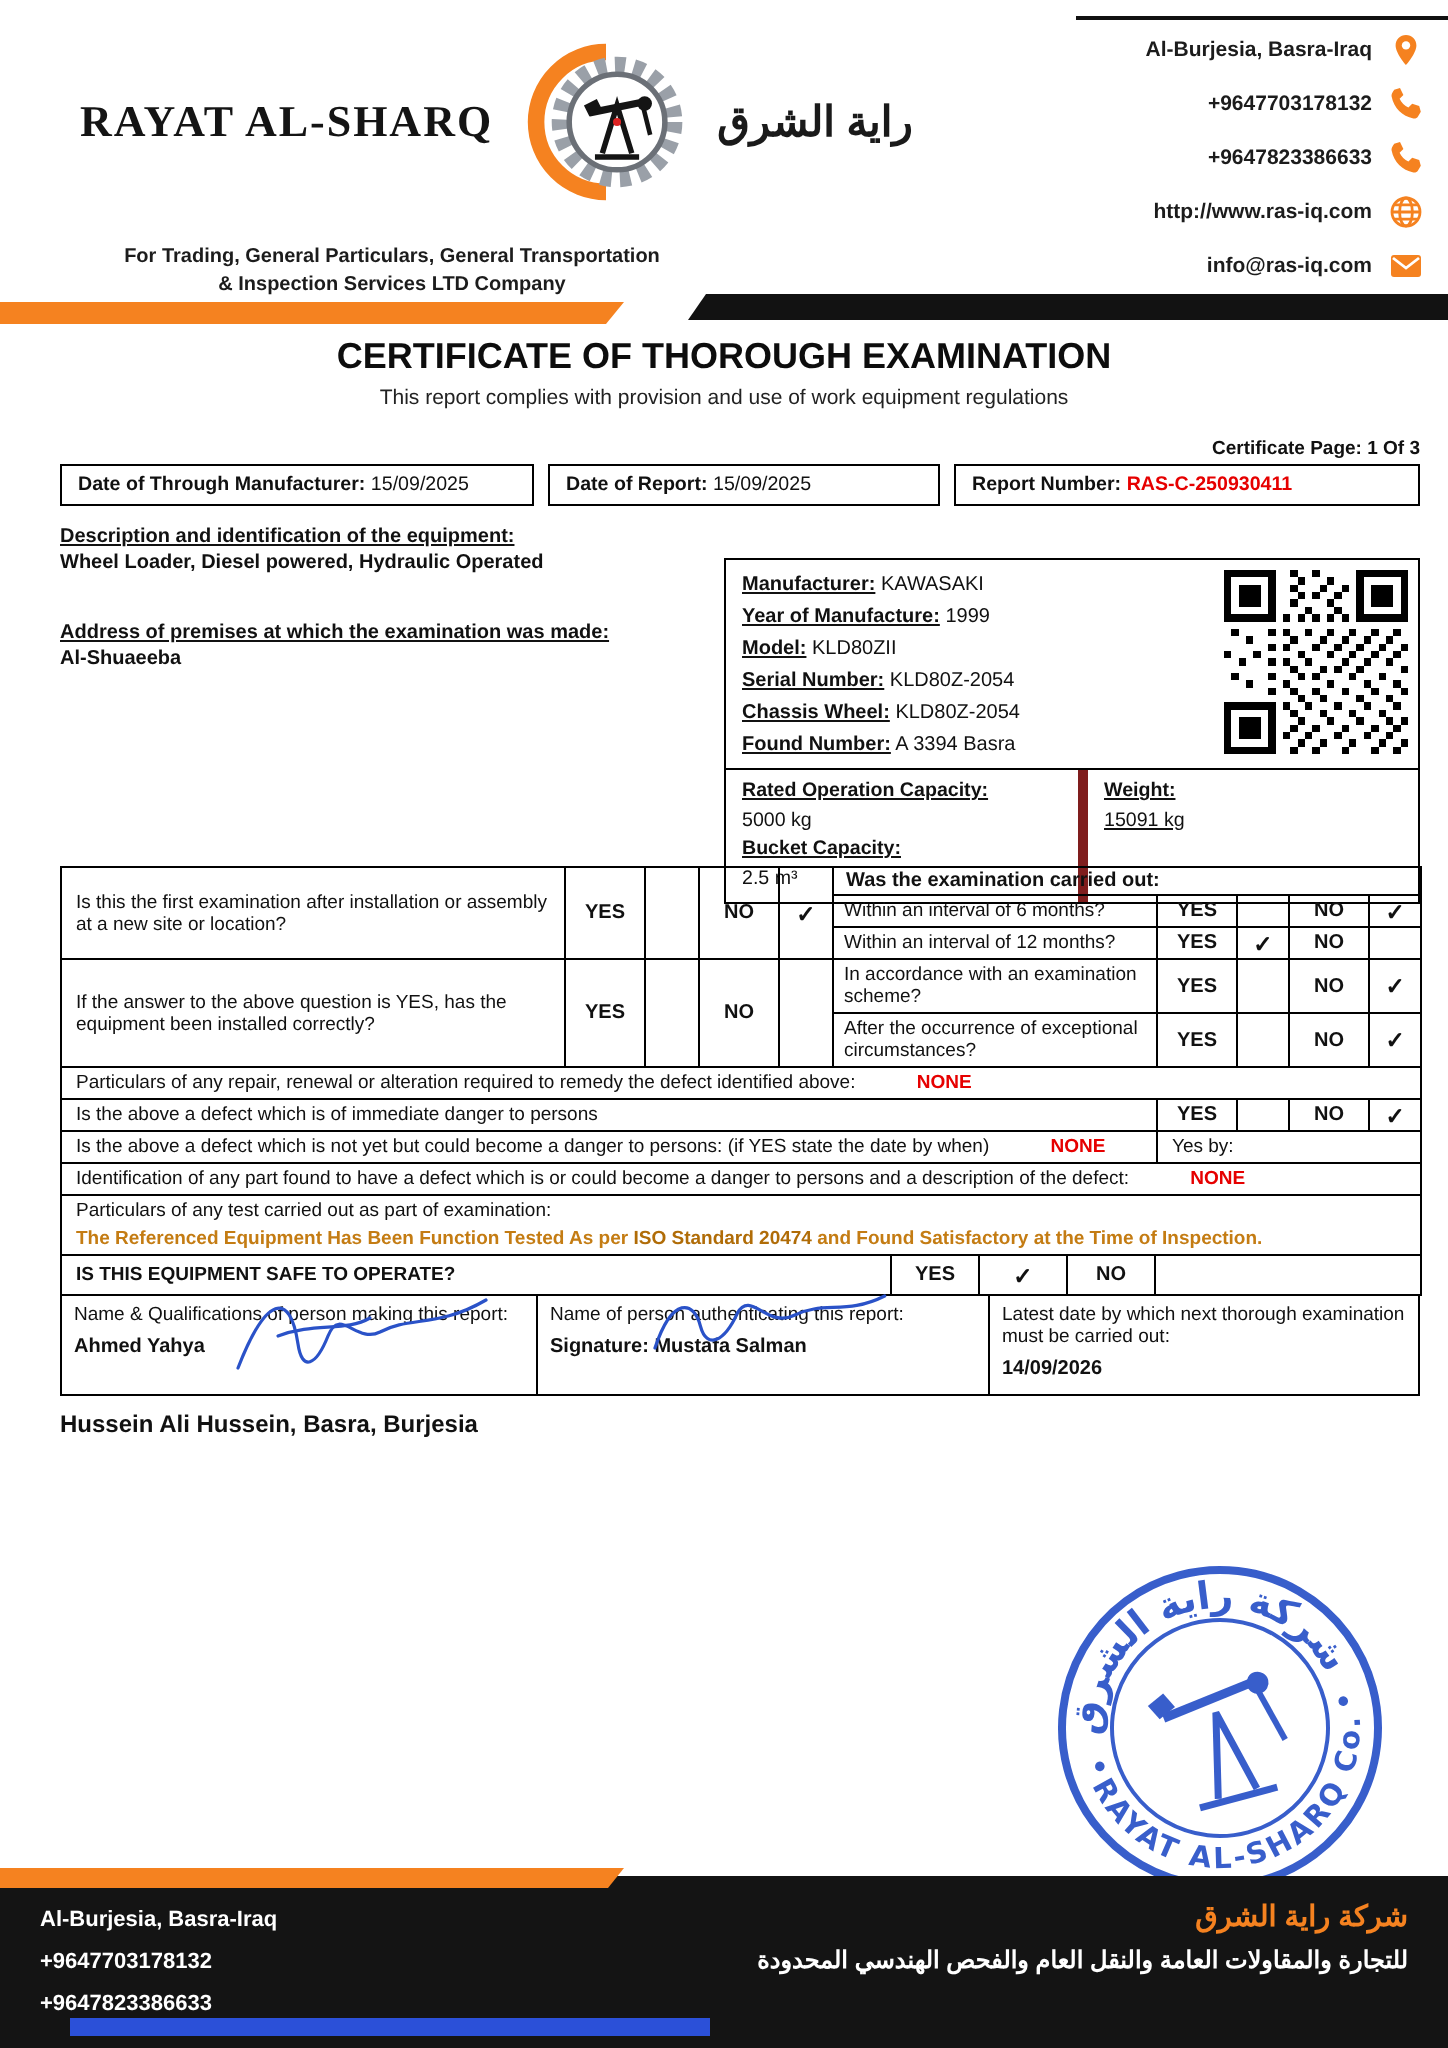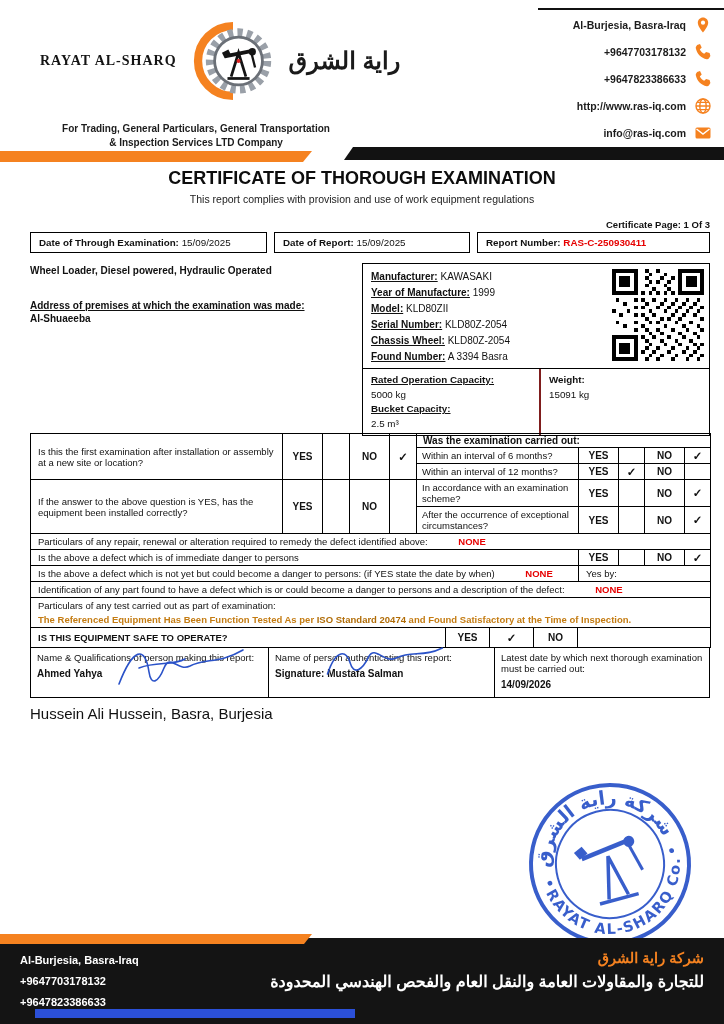--- a/index.html
+++ b/index.html
@@ -3,22 +3,22 @@
 <meta charset="utf-8">
 <style>
   * { margin:0; padding:0; box-sizing:border-box; }
   html,body { background:#e8e8e8; }
   body { font-family:"Liberation Sans", sans-serif; color:#111; }
   .page { position:relative; width:724px; height:1024px; background:#fff; margin:0 auto; overflow:hidden; }
 
   
   .topline { position:absolute; right:0; top:8px; width:186px; height:2px; background:#111; }
   .logo-row { position:absolute; left:40px; top:16px; display:flex; align-items:center; gap:10px; }
-  .logo-name { font-family:"Liberation Serif", serif; font-weight:bold; font-size:14px; letter-spacing:1px; color:#141414; }
-  .logo-arabic { font-size:24px; font-weight:bold; color:#1a1a1a; }
+  .logo-name { font-family:"Liberation Serif", serif; font-weight:bold; font-size:22px; letter-spacing:1px; color:#141414; }
+  .logo-arabic { font-size:21px; font-weight:bold; color:#1a1a1a; }
   .tagline { position:absolute; left:28px; top:122px; width:336px; text-align:center; font-weight:bold; font-size:10px; line-height:1.4; color:#1c1c1c; }
   .bar-orange { position:absolute; left:0; top:151px; width:312px; height:11px; background:#f58220;
                 clip-path:polygon(0 0,100% 0,calc(100% - 9px) 100%,0 100%); }
   .bar-black { position:absolute; left:344px; right:0; top:147px; height:13px; background:#121212;
                clip-path:polygon(9px 0,100% 0,100% 100%,0 100%); }
   .contacts { position:absolute; right:12px; top:16px; display:flex; flex-direction:column; gap:9px; align-items:flex-end; }
   .contact-row { display:flex; align-items:center; gap:8px; }
   .contact-row .txt { font-size:10.5px; font-weight:bold; color:#1c1c1c; }
   .contact-row svg { width:18px; height:18px; flex:0 0 auto; }
 
@@ -33,28 +33,28 @@
   .meta-box .lab { font-weight:bold; }
   .meta-box.b1 { flex:0 0 237px; } .meta-box.b2 { flex:0 0 196px; } .meta-box.b3 { flex:1; }
   .rn-val { color:#e60000; font-weight:bold; }
 
   
   .equip { position:absolute; left:30px; right:14px; top:263px; display:flex; }
   .equip-left { flex:0 0 332px; padding-right:14px; font-size:10px; }
   .equip-left .blk { margin-bottom:24px; }
   .ul { font-weight:bold; text-decoration:underline; }
   .equip-left .val { font-weight:bold; margin-top:2px; }
-  .equip-right { flex:1; border:1px solid #000; position:relative; }
+  .equip-right { flex:1; border:1px solid #000; position:relative;margin-top:16px; }
   .specs { padding:5px 8px 3px 8px; }
   .spec-row { font-size:10px; line-height:16px; max-width:222px; }
   .spec-row .val { font-weight:normal; }
   .qr { position:absolute; top:5px; right:5px; width:92px; height:92px; }
   .cap-row { border-top:1px solid #000; display:flex; }
   .cap-left { flex:1; padding:4px 8px; font-size:9.8px; line-height:14.5px; }
-  .cap-right { flex:0 0 170px; border-left:2px solid #7f1d1d; padding:4px 8px; font-size:9.8px; line-height:14.5px; }
+  .cap-right { flex:0 0 170px; border-left:5px solid #7f1d1d; padding:4px 8px; font-size:9.8px; line-height:14.5px;text-decoration:underline; }
   .b { font-weight:bold; }
 
   
   .examwrap { position:absolute; left:30px; right:14px; top:434px; }
   table.xtable { border-collapse:collapse; width:100%; table-layout:fixed; margin-top:-1px; }
   .xtable td { border:1px solid #000; font-size:9.5px; padding:2px 5px; vertical-align:middle; }
   .xtable td.q { padding-left:7px; }
   .xtable .yn { font-weight:bold; text-align:center; padding:2px 1px; font-size:10px; }
   .xtable .chk { text-align:center; font-weight:bold; font-size:11.5px; padding:0; }
   .xtable .hdr { font-weight:bold; font-size:10px; padding:1px 6px; }
@@ -65,33 +65,33 @@
 
   
   table.sigtable { border-collapse:collapse; width:100%; table-layout:fixed; margin-top:-1px; }
   .sigtable td { border:1px solid #000; font-size:9.5px; padding:4px 6px; vertical-align:top; position:relative; height:50px; }
   .sigtable .sname { font-weight:bold; margin-top:5px; font-size:10px; }
   .sig { position:absolute; pointer-events:none; z-index:3; }
   .sig1 { left:78px; top:-8px; width:150px; height:54px; }
   .sig2 { left:52px; top:-10px; width:130px; height:46px; }
 
   .employer-blk { margin-top:7px; font-size:12px; }
-  .employer-blk .name { font-weight:normal; margin-top:4px; font-size:15px; }
+  .employer-blk .name { font-weight:bold; margin-top:4px; font-size:12px; }
 
   
   .stamp { position:absolute; left:522px; top:776px; width:176px; height:176px; transform:rotate(-15deg); opacity:.93; }
 
   
   .footer { position:absolute; left:0; right:0; bottom:0; height:86px; background:#141414; }
   .footer-orange { position:absolute; left:0; top:-4px; width:312px; height:10px; background:#f58220;
                    clip-path:polygon(0 0,100% 0,calc(100% - 8px) 100%,0 100%); }
   .footer-left { position:absolute; left:20px; top:12px; color:#fff; font-size:11px; font-weight:bold; line-height:21px; }
   .footer-right { position:absolute; right:20px; top:12px; text-align:right; direction:rtl; }
   .footer-right .l1 { color:#f58220; font-weight:bold; font-size:14.5px; margin-bottom:6px; }
-  .footer-right .l2 { color:#fff; font-weight:bold; font-size:16px; }
+  .footer-right .l2 { color:#fff; font-weight:bold; font-size:12px; }
   .footer-blue { position:absolute; left:35px; bottom:6px; width:320px; height:9px; background:#2b50d8; }
 </style>
 </head>
 <body>
 
 <div class="page">
 
   <div class="topline"></div>
 
   <div class="logo-row">
@@ -157,36 +157,37 @@
 
   <div class="bar-orange"></div>
   <div class="bar-black"></div>
 
   <div class="doc-title">CERTIFICATE OF THOROUGH EXAMINATION</div>
   <div class="doc-subtitle">This report complies with provision and use of work equipment regulations</div>
   <div class="page-label">Certificate Page: 1 Of 3</div>
 
   <div class="meta-row">
     <div class="meta-box b1">
-      <span class="lab">Date of Through Examination:</span>
+      <span class="lab">Date of Through Manufacturer:</span>
       <span>15/09/2025</span>
     </div>
     <div class="meta-box b2">
       <span class="lab">Date of Report:</span>
       <span>15/09/2025</span>
     </div>
     <div class="meta-box b3">
       <span class="lab">Report Number:</span>
       <span class="rn-val">RAS-C-250930411</span>
     </div>
   </div>
 
   <div class="equip">
     <div class="equip-left">
       <div class="blk">
+        <div class="ul">Description and identification of the equipment:</div>
         <div class="val">Wheel Loader, Diesel powered, Hydraulic Operated</div>
       </div>
       <div class="blk">
         <div class="ul">Address of premises at which the examination was made:</div>
         <div class="val">Al-Shuaeeba</div>
       </div>
     </div>
 
     <div class="equip-right">
       <div class="specs">

